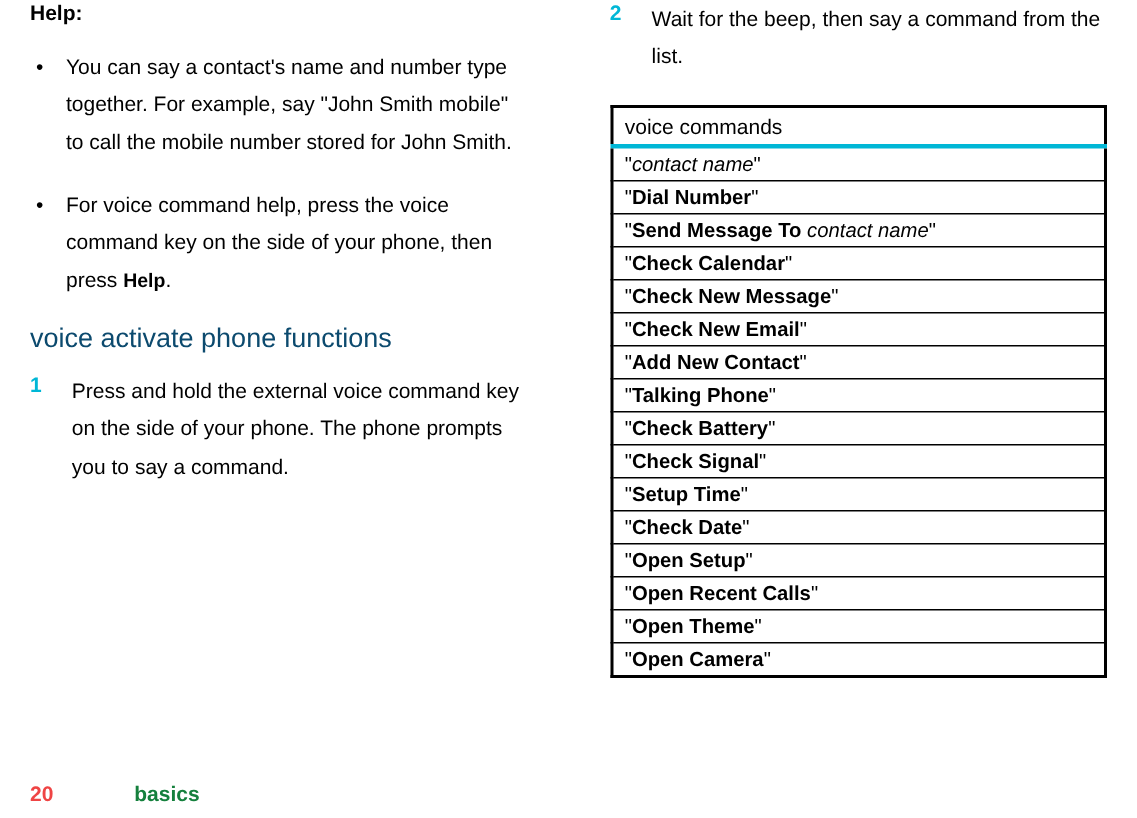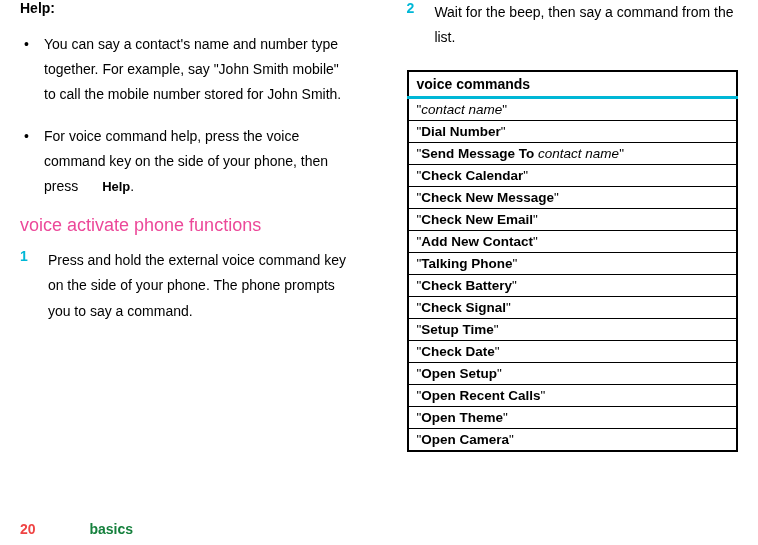--- a/index.html
+++ b/index.html
@@ -43,21 +43,21 @@
       margin-bottom: 16px;
       line-height: 1.8;
     }
     .bullet-list li::before {
       content: "•";
       position: absolute;
       left: -20px;
       font-size: 14px;
     }
     .section-heading {
-      color: #ec4899;
+      color: #0c4a6e;
       font-size: 18px;
       font-weight: normal;
       margin-top: 8px;
       margin-bottom: 12px;
     }
     .paragraph {
       line-height: 1.8;
       margin-bottom: 12px;
     }
     .step-number {
@@ -73,31 +73,30 @@
       line-height: 1.8;
       vertical-align: top;
     }
     .step-item {
       margin-bottom: 12px;
     }
     .menu-text {
       font-family: Arial, sans-serif;
       font-weight: bold;
       font-size: 13px;
-      margin-left: 20px;
     }
     .command-table {
       border: 2px solid #000;
       border-collapse: collapse;
       width: 100%;
       margin-top: 20px;
     }
     .command-table th {
       text-align: left;
-      font-weight: bold;
+      font-weight: normal;
       padding: 4px 8px;
       border-bottom: 3px solid #00B7D6;
     }
     .command-table td {
       padding: 3px 8px;
       border-bottom: 1px solid #000;
       font-size: 13.5px;
     }
     .command-table tr:last-child td {
       border-bottom: none;

